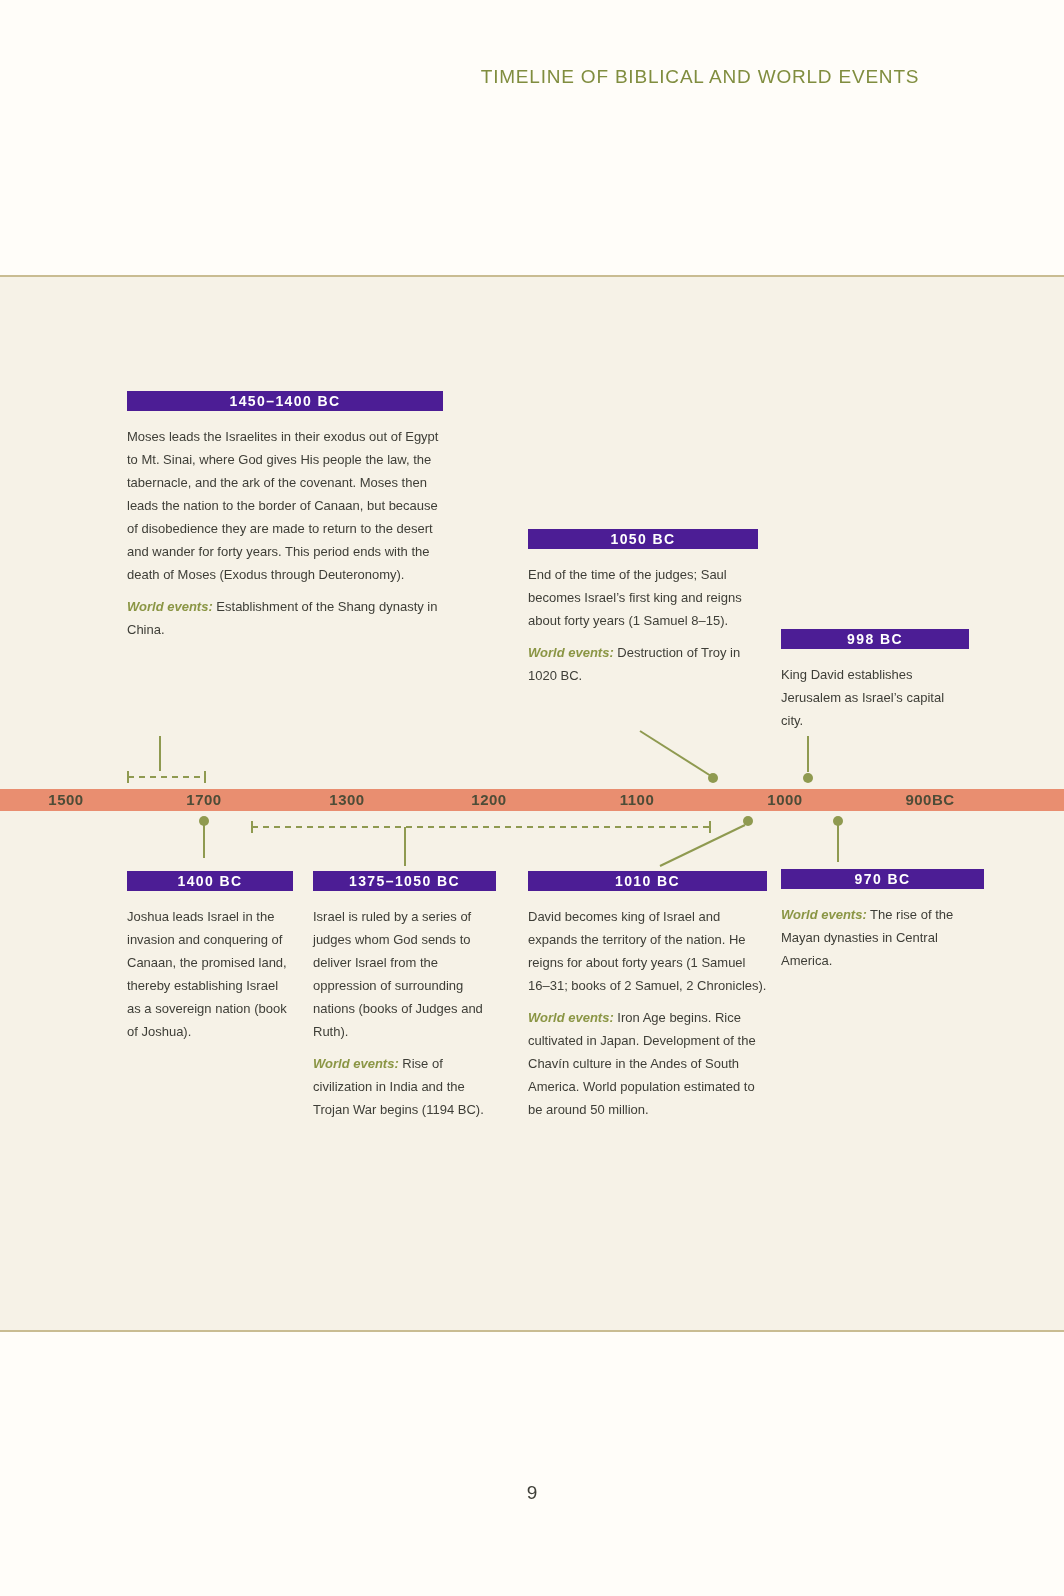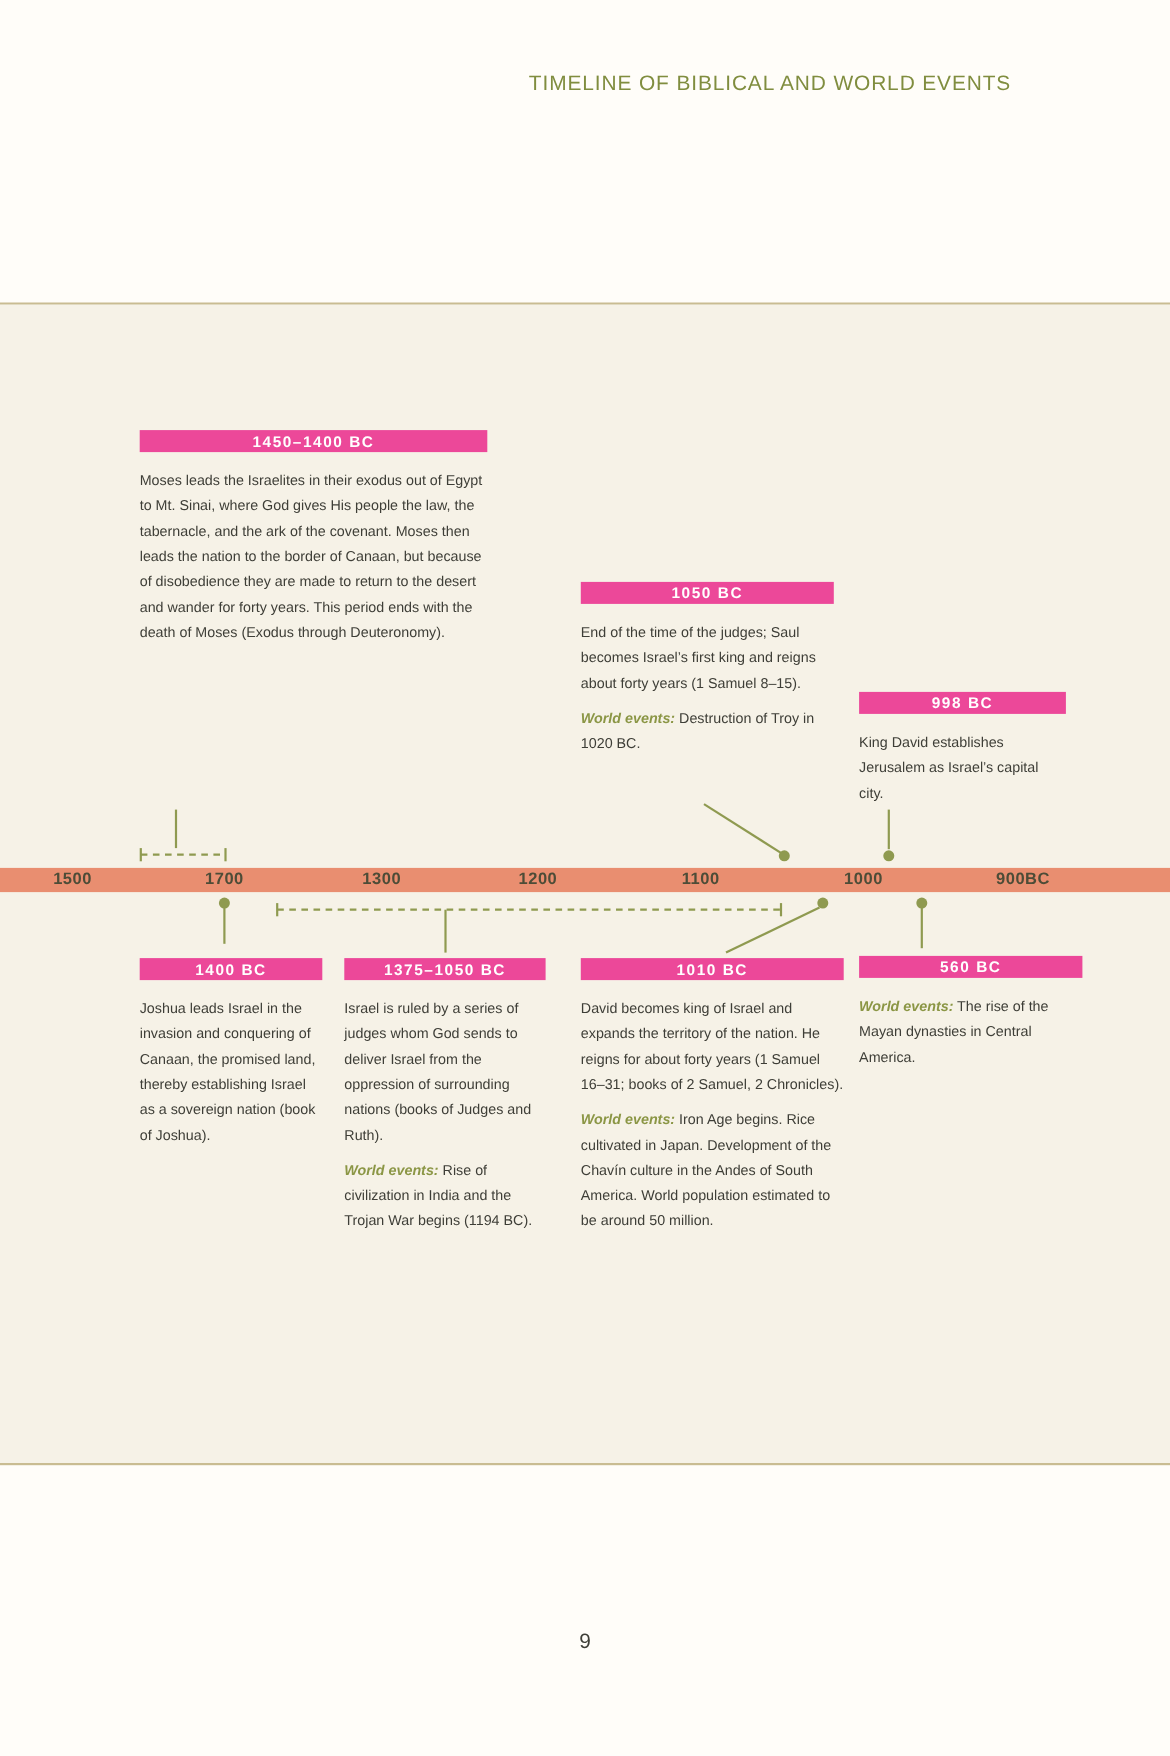--- a/index.html
+++ b/index.html
@@ -29,21 +29,21 @@
     background:#e98e70;
   }
   .axis-label {
     position:absolute; top:0; transform:translateX(-50%);
     line-height:22px; font-size:15px; font-weight:bold; color:#4d4c37;
     letter-spacing:0.5px; white-space:nowrap;
   }
 
   .event { position:absolute; }
   .event-label {
-    width:100%; height:20px; background:#ec4899; color:#ffffff;
+    width:100%; height:20px; background:#4c1d95; color:#ffffff;
     font-size:14px; font-weight:bold; letter-spacing:1.4px;
     text-align:center; line-height:20px; white-space:nowrap;
   }
   .event-text { margin-top:14px; }
   .event-text p { font-size:13px; line-height:23px; color:#3e3e37; }
   .world { margin-top:9px; }
   .world-label { color:#8b9645; font-weight:bold; font-style:italic; }
 
   
   .ev-a0 { left:127px; top:391px; width:316px; }
@@ -69,20 +69,21 @@
   <h1 class="page-title">TIMELINE OF BIBLICAL AND WORLD EVENTS</h1>
 
   <div class="rule rule-top"></div>
   <div class="band"></div>
   <div class="rule rule-bottom"></div>
 
   <div class="event ev-a0">
     <div class="event-label">1450–1400 BC</div>
     <div class="event-text">
       <p>Moses leads the Israelites in their exodus out of Egypt to Mt. Sinai, where God gives His people the law, the tabernacle, and the ark of the covenant. Moses then leads the nation to the border of Canaan, but because of disobedience they are made to return to the desert and wander for forty years. This period ends with the death of Moses (Exodus through Deuteronomy).</p>
+      <p class="world"><span class="world-label">World events:</span> <span>Establishment of the Shang dynasty in China.</span></p>
     </div>
   </div>
 
   <div class="event ev-a1">
     <div class="event-label">1050 BC</div>
     <div class="event-text">
       <p>End of the time of the judges; Saul becomes Israel’s first king and reigns about forty years (1 Samuel 8–15).</p>
       <p class="world"><span class="world-label">World events:</span> <span>Destruction of Troy in 1020 BC.</span></p>
     </div>
   </div>
@@ -146,21 +147,21 @@
 
   <div class="event ev-b2">
     <div class="event-label">1010 BC</div>
     <div class="event-text">
       <p>David becomes king of Israel and expands the territory of the nation. He reigns for about forty years (1 Samuel 16–31; books of 2 Samuel, 2 Chronicles).</p>
       <p class="world"><span class="world-label">World events:</span> <span>Iron Age begins. Rice cultivated in Japan. Development of the Chavín culture in the Andes of South America. World population estimated to be around 50 million.</span></p>
     </div>
   </div>
 
   <div class="event ev-b3">
-    <div class="event-label">560 BC</div>
+    <div class="event-label">970 BC</div>
     <div class="event-text">
       <p class="world"><span class="world-label">World events:</span> <span>The rise of the Mayan dynasties in Central America.</span></p>
     </div>
   </div>
 
   <div class="page-number">9</div>
 
 </div>
 
 </body></html>

